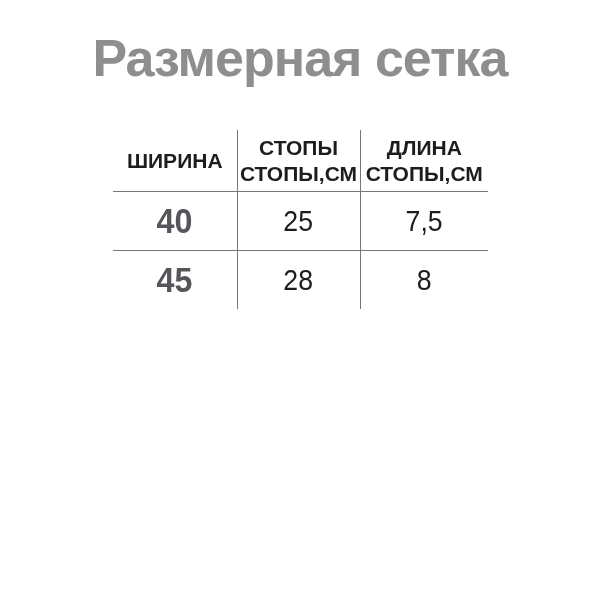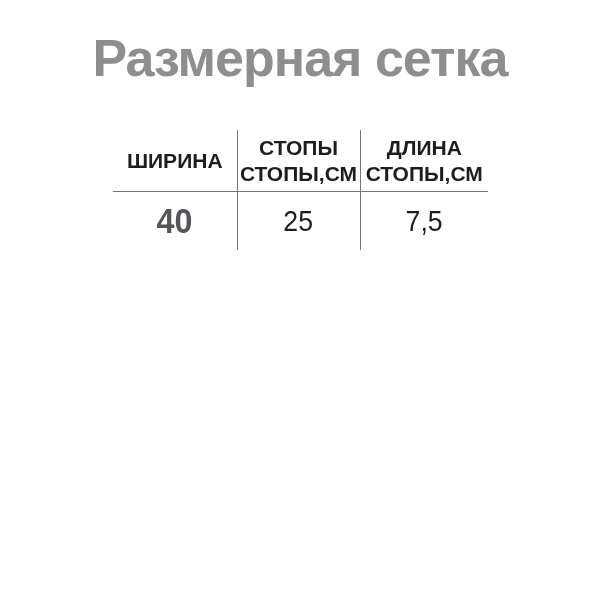--- a/index.html
+++ b/index.html
@@ -104,16 +104,21 @@
           <span class="hline">СТОПЫ,СМ</span>
         </th>
       </tr>
     </thead>
     <tbody>
       <tr>
         <td><span class="num size-num">40</span></td>
         <td><span class="num value-num">25</span></td>
         <td><span class="num value-num">7,5</span></td>
       </tr>
+      <tr>
+        <td><span class="num size-num">45</span></td>
+        <td><span class="num value-num">28</span></td>
+        <td><span class="num value-num">8</span></td>
+      </tr>
     </tbody>
   </table>
 
 </div>
 
 </body></html>

